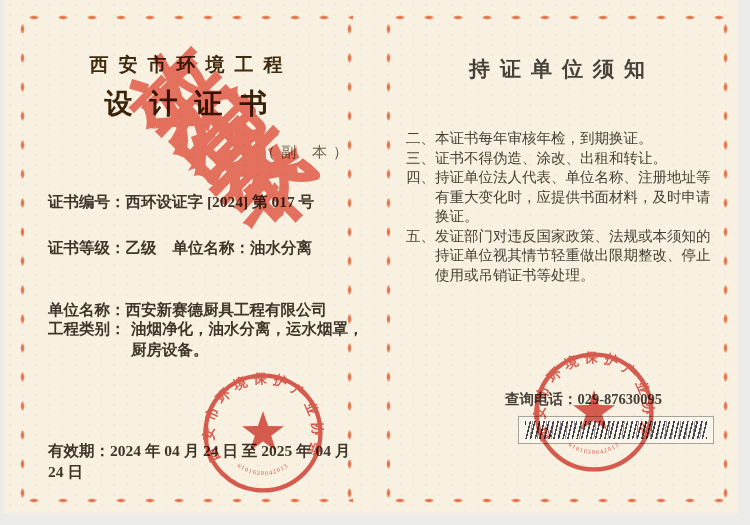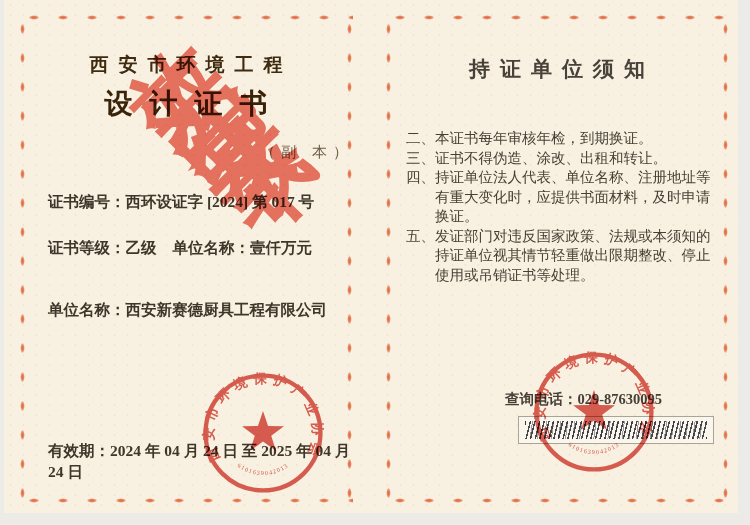--- a/index.html
+++ b/index.html
@@ -97,27 +97,30 @@
 
   <div class="lp-title1">西安市环境工程</div>
   <div class="lp-title2">设计证书</div>
   <div class="lp-subtitle">（副 本）</div>
 
   <div class="row row-certno">
     <span class="label">证书编号：</span><span class="value">西环设证字 [2024] 第 017 号</span>
   </div>
 
   <div class="row row-grade">
-    <span class="label">证书等级：</span><span class="value">乙级</span><span class="gap"></span><span class="label">单位名称：</span><span class="value">壹仟万元</span>
+    <span class="label">证书等级：</span><span class="value">乙级</span><span class="gap"></span><span class="label">单位名称：</span><span class="value">油水分离</span>
   </div>
 
   <div class="row row-company">
     <span class="label">单位名称：</span><span class="value">西安新赛德厨具工程有限公司</span>
   </div>
 
+  <div class="row row-category">
+    <span class="label">工程类别：</span><span class="value">油烟净化，油水分离，运水烟罩，厨房设备。</span>
+  </div>
 
 
   <div class="row row-validity">
     <span class="label">有效期：</span><span class="value">2024 年 04 月 24 日 至 2025 年 04 月 24 日</span>
   </div>
 
   <div class="rp-title">持证单位须知</div>
 
   <div class="notice">
     <div class="notice-item">

